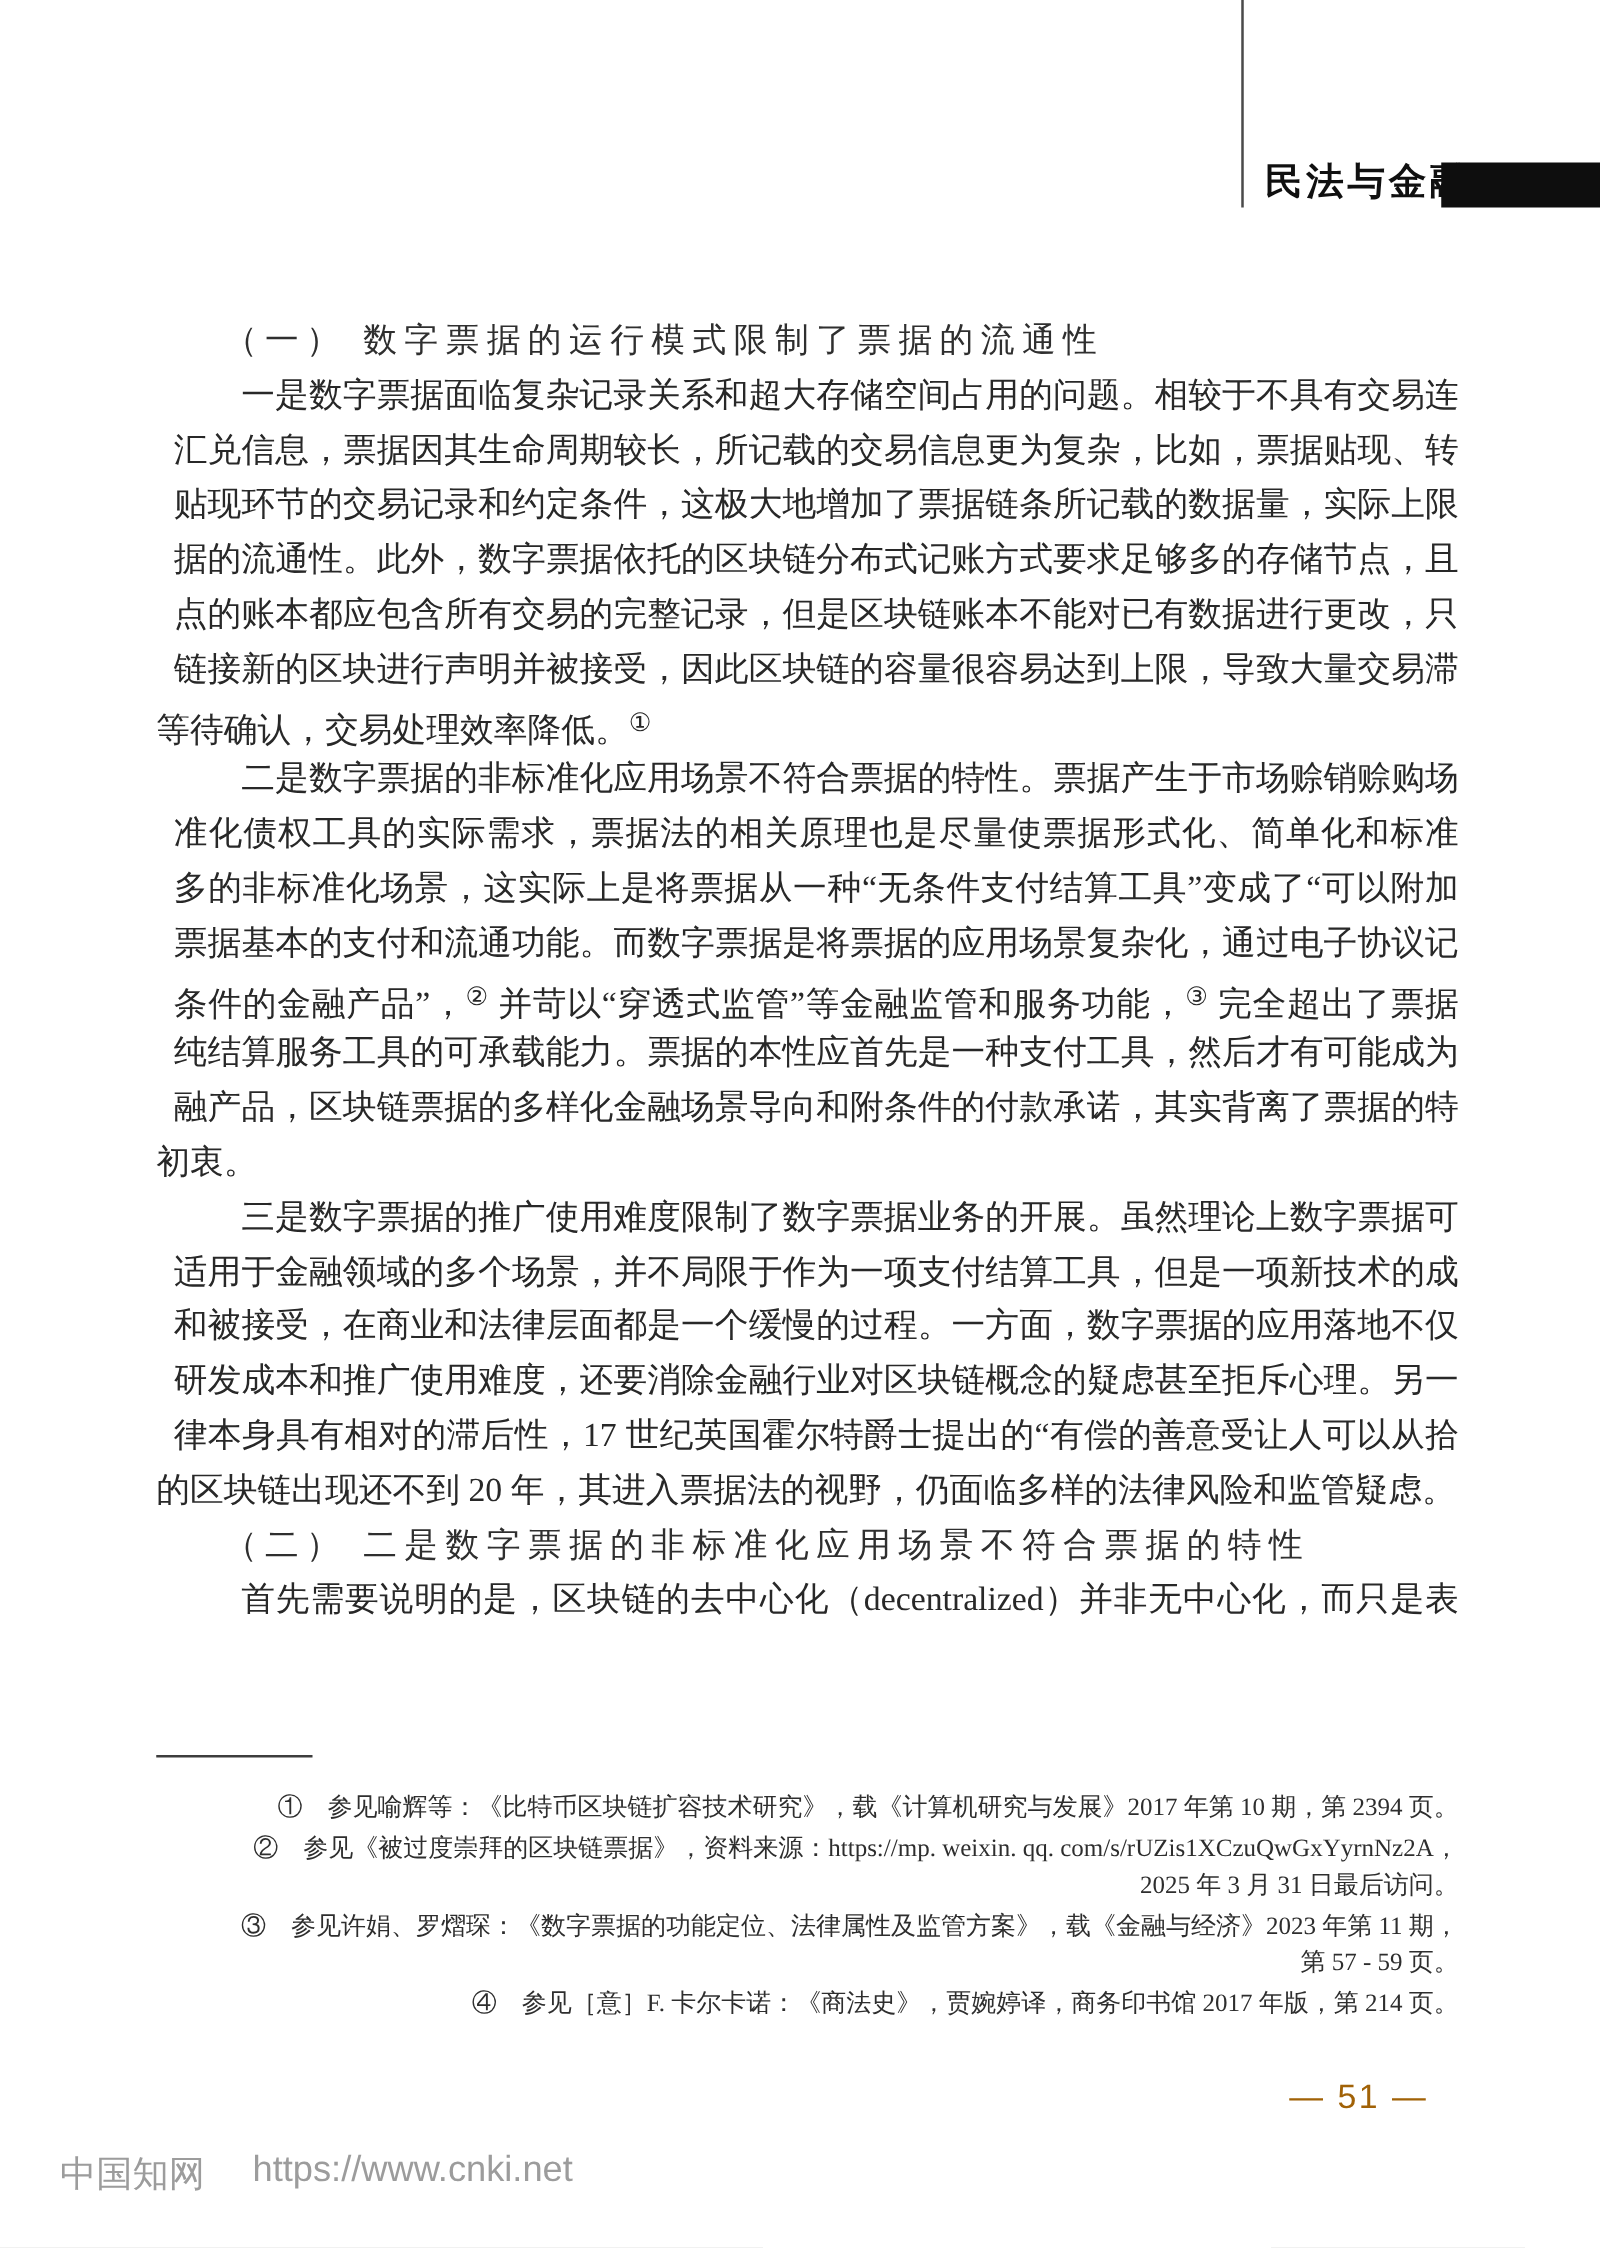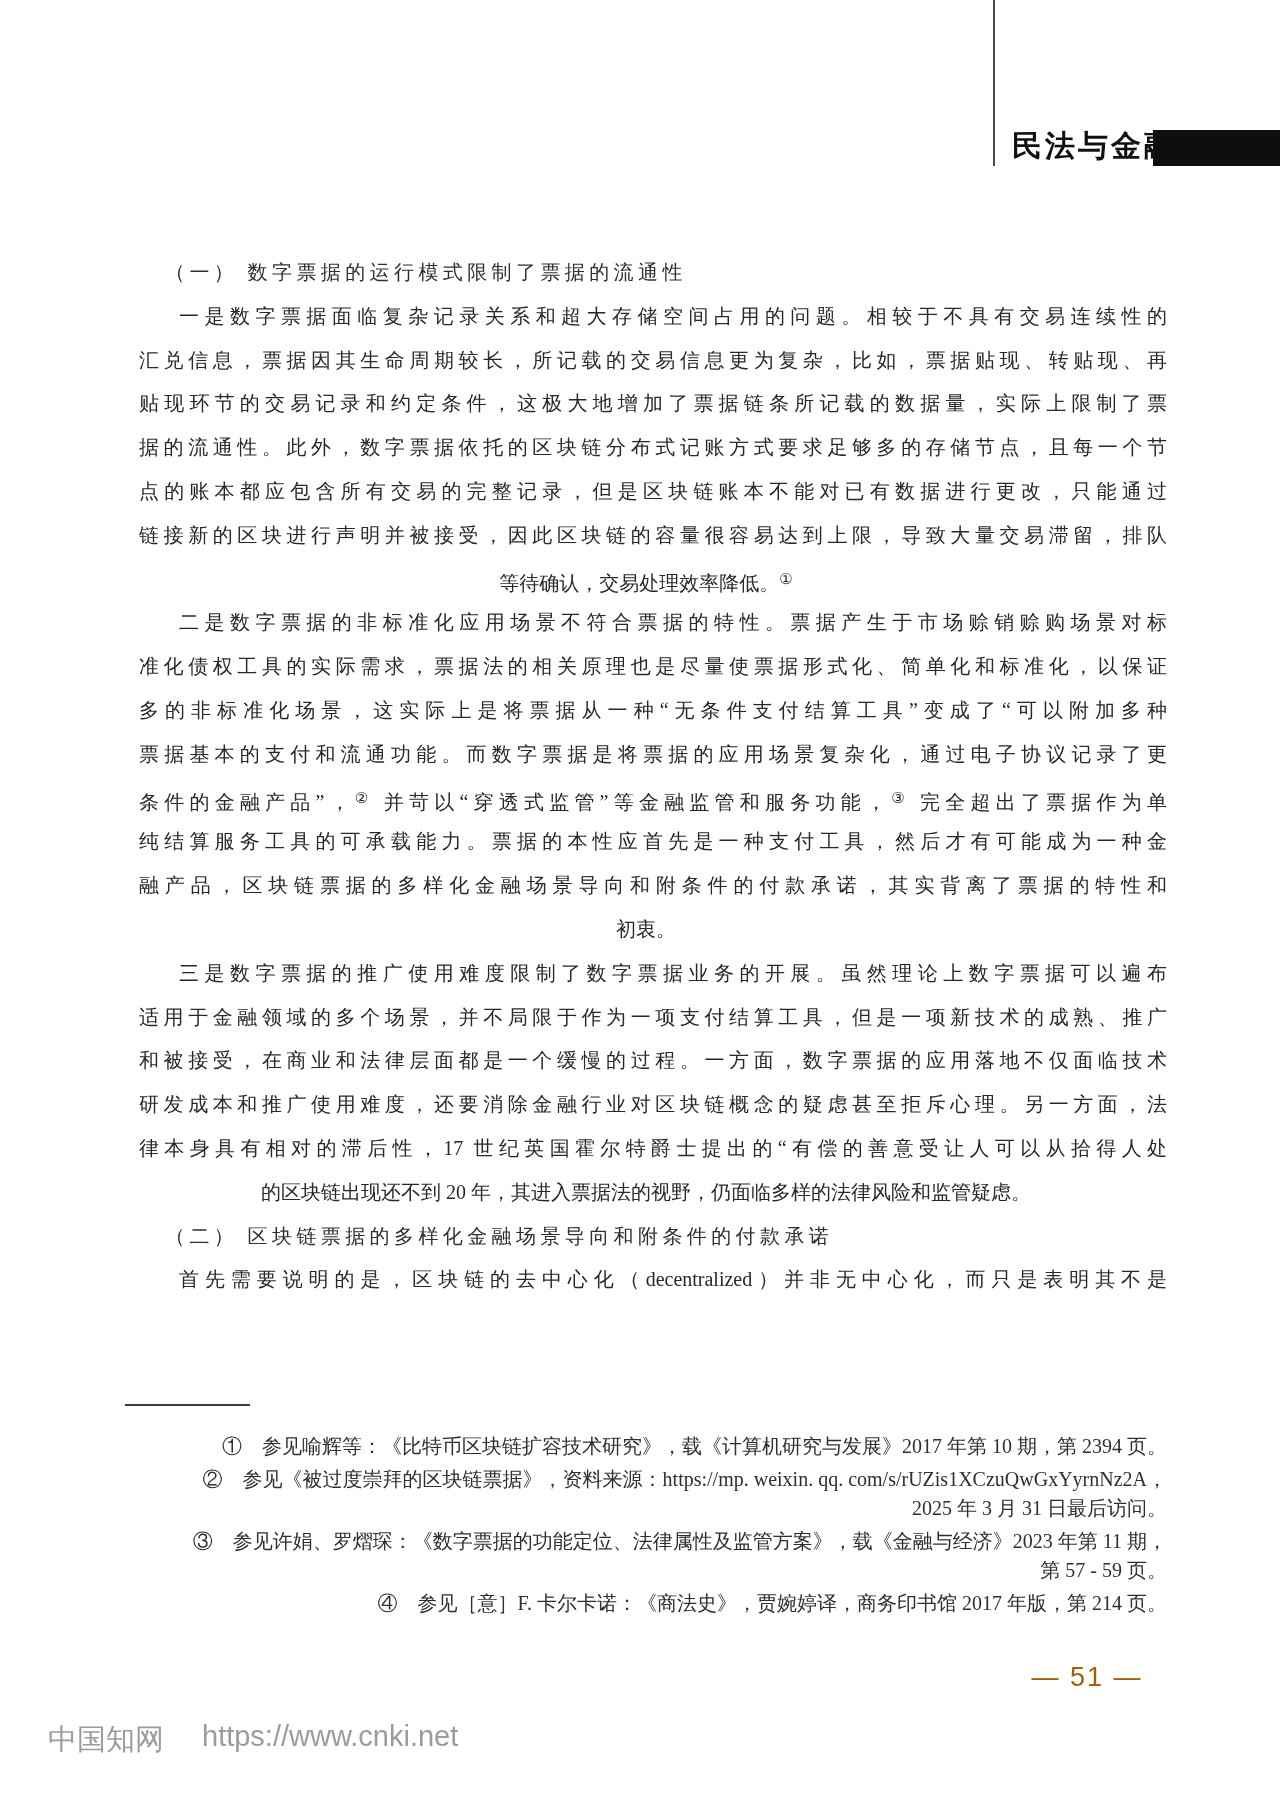--- a/index.html
+++ b/index.html
@@ -11,25 +11,25 @@
   
   .header-rule{position:absolute;left:993px;top:0;width:2px;height:166px;background:#4a4a4a;}
   .section-label{
     position:absolute;left:1012px;top:127px;height:38px;line-height:38px;
     font-size:30px;font-weight:bold;letter-spacing:3px;color:#101010;
   }
   .header-bar{position:absolute;left:1153px;top:130px;width:127px;height:36px;background:#0e0e0e;}
   
   .body{
     position:absolute;left:125px;top:251px;width:1042px;
-    font-size:20px;line-height:43.8px;
+    font-size:27px;line-height:43.8px;
   }
   .bl{height:43.8px;overflow:hidden;}
   .bl.full,.bl.first{text-align:justify;text-align-last:justify;margin-left:14px;}
-  .bl.end{text-align:center;}
+  .bl.end{text-align:left;}
   .bl.first,.bl.heading{text-indent:2em;}
   .bl.heading{letter-spacing:0.22em;color:#2f2f2f;}
   .sup{font-size:0.75em;vertical-align:0.4em;letter-spacing:0;}
   
   .fn-rule{position:absolute;left:125px;top:1404px;width:125px;border-top:2px solid #3d3d3d;}
   .footnotes{
     position:absolute;left:125px;top:1432px;width:1042px;
     font-size:20px;line-height:29px;color:#2e2e2e;text-align:right;
   }
   .fl{height:29px;overflow:hidden;}
@@ -71,21 +71,21 @@
       <div class="bl full">条件的金融产品”，<span class="sup">②</span> 并苛以“穿透式监管”等金融监管和服务功能，<span class="sup">③</span> 完全超出了票据作为单</div>
       <div class="bl full">纯结算服务工具的可承载能力。票据的本性应首先是一种支付工具，然后才有可能成为一种金</div>
       <div class="bl full">融产品，区块链票据的多样化金融场景导向和附条件的付款承诺，其实背离了票据的特性和</div>
       <div class="bl end">初衷。</div>
       <div class="bl first">三是数字票据的推广使用难度限制了数字票据业务的开展。虽然理论上数字票据可以遍布</div>
       <div class="bl full">适用于金融领域的多个场景，并不局限于作为一项支付结算工具，但是一项新技术的成熟、推广</div>
       <div class="bl full">和被接受，在商业和法律层面都是一个缓慢的过程。一方面，数字票据的应用落地不仅面临技术</div>
       <div class="bl full">研发成本和推广使用难度，还要消除金融行业对区块链概念的疑虑甚至拒斥心理。另一方面，法</div>
       <div class="bl full">律本身具有相对的滞后性，17 世纪英国霍尔特爵士提出的“有偿的善意受让人可以从拾得人处</div>
       <div class="bl end">的区块链出现还不到 20 年，其进入票据法的视野，仍面临多样的法律风险和监管疑虑。</div>
-      <div class="bl heading">（二） 区块链票据的多样化金融场景导向和附条件的付款承诺</div>
+      <div class="bl heading">（二） 二是数字票据的非标准化应用场景不符合票据的特性</div>
       <div class="bl first">首先需要说明的是，区块链的去中心化（decentralized）并非无中心化，而只是表明其不是</div>
     </div>
 
   <div class="fn-rule"></div>
   <div class="footnotes" id="footnote-lines">
       <div class="fl first">①　参见喻辉等：《比特币区块链扩容技术研究》，载《计算机研究与发展》2017 年第 10 期，第 2394 页。</div>
       <div class="fl first">②　参见《被过度崇拜的区块链票据》，资料来源：https://mp. weixin. qq. com/s/rUZis1XCzuQwGxYyrnNz2A，</div>
       <div class="fl cont">2025 年 3 月 31 日最后访问。</div>
       <div class="fl first">③　参见许娟、罗熠琛：《数字票据的功能定位、法律属性及监管方案》，载《金融与经济》2023 年第 11 期，</div>
       <div class="fl cont">第 57 - 59 页。</div>

